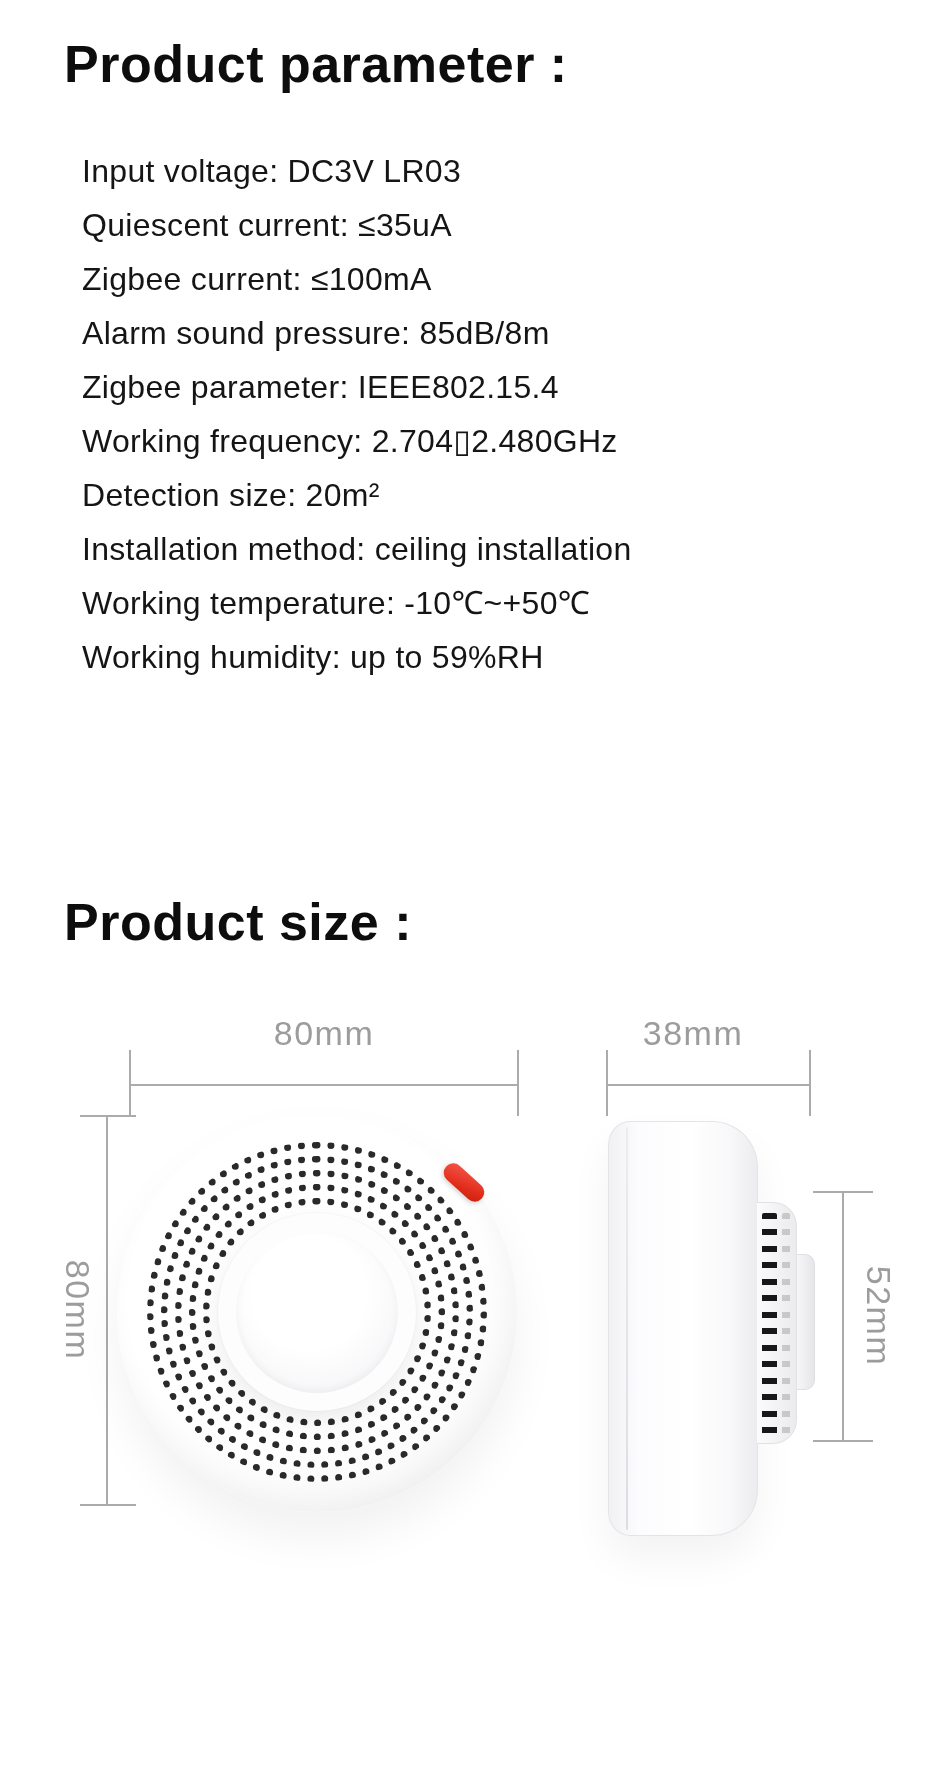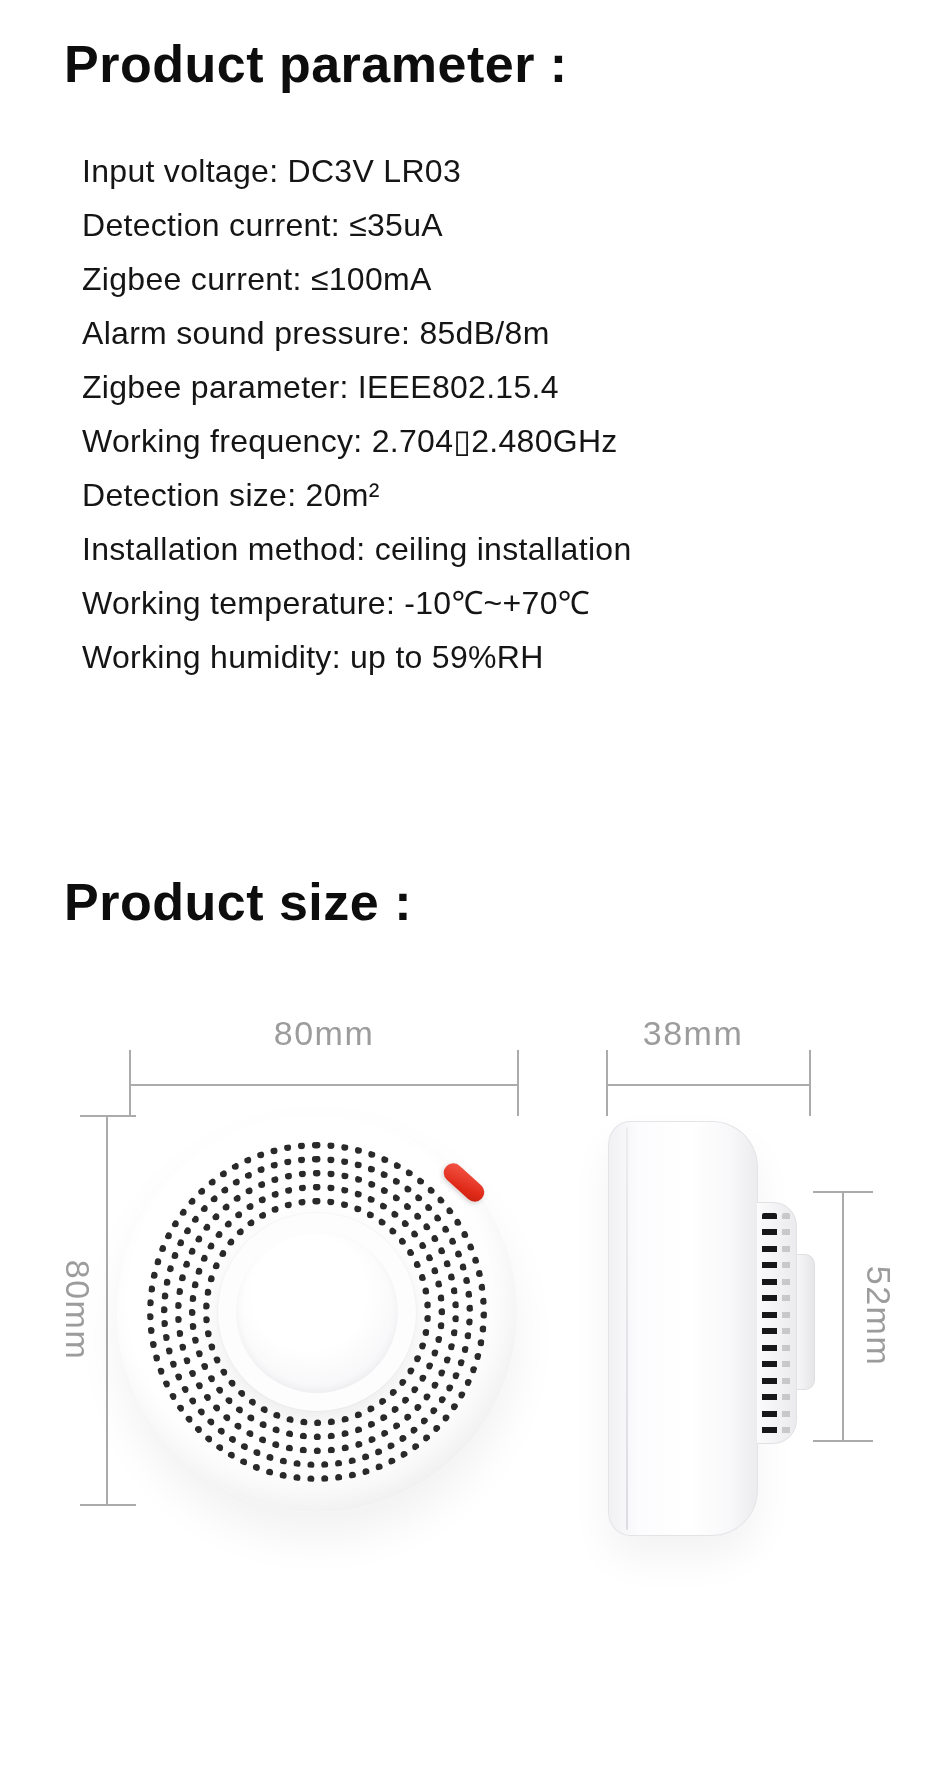--- a/index.html
+++ b/index.html
@@ -6,21 +6,21 @@
   .page {
     position:relative; width:944px; height:1767px; background:#ffffff;
     font-family:"Liberation Sans", sans-serif; color:#111; overflow:hidden;
   }
   .sec-title {
     position:absolute; left:64px; margin:0;
     font-size:52px; font-weight:700; color:#0d0d0d; letter-spacing:0.5px;
     white-space:nowrap;
   }
   #param-title { top:34px; }
-  #size-title  { top:872px; }
+  #size-title  { top:892px; }
 
   .param-list {
     position:absolute; left:72px; top:134px;
     margin:10px; padding:0; list-style:none;
     font-size:32px; color:#151515;
   }
   .param-list li { height:54px; line-height:54px; white-space:nowrap; letter-spacing:0.3px; }
 
   
   .dim-label {
@@ -102,28 +102,28 @@
 </style>
 </head>
 <body>
 
 <div class="page">
 
   <h1 id="param-title" class="sec-title">Product parameter :</h1>
 
   <ul class="param-list">
     <li>Input voltage: DC3V LR03</li>
-    <li>Detection current: ≤35uA</li>
+    <li>Quiescent current: ≤35uA</li>
     <li>Zigbee current: ≤100mA</li>
     <li>Alarm sound pressure: 85dB/8m</li>
     <li>Zigbee parameter: IEEE802.15.4</li>
     <li>Working frequency: 2.704▯2.480GHz</li>
     <li>Detection size: 20m²</li>
     <li>Installation method: ceiling installation</li>
-    <li>Working temperature: -10℃~+70℃</li>
+    <li>Working temperature: -10℃~+50℃</li>
     <li>Working humidity: up to 59%RH</li>
   </ul>
 
   <h1 id="size-title" class="sec-title">Product size :</h1>
 
   <div class="dim-label" style="left:239px; top:1014px; width:170px;">80mm</div>
   <div class="dim-line-h" style="left:130px; top:1084px; width:389px;"></div>
   <div class="tick-v" style="left:129px; top:1050px;"></div>
   <div class="tick-v" style="left:517px; top:1050px;"></div>
 

